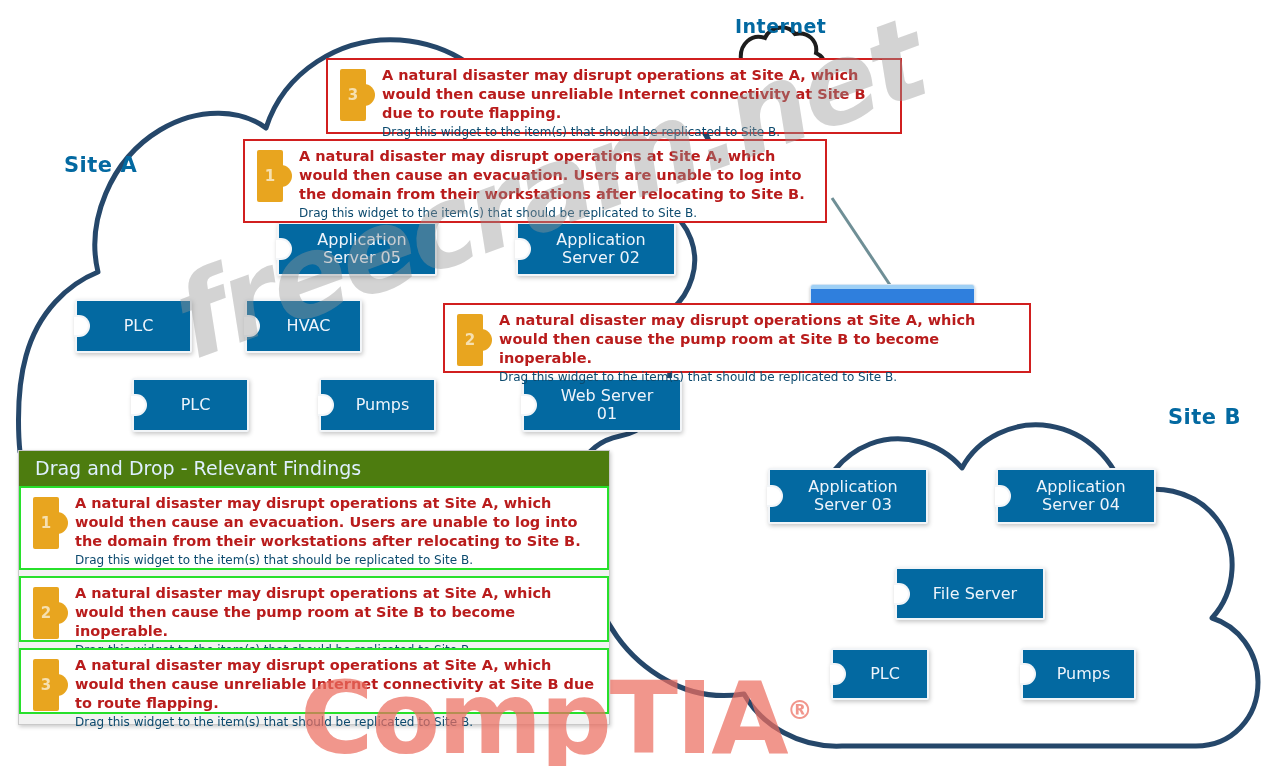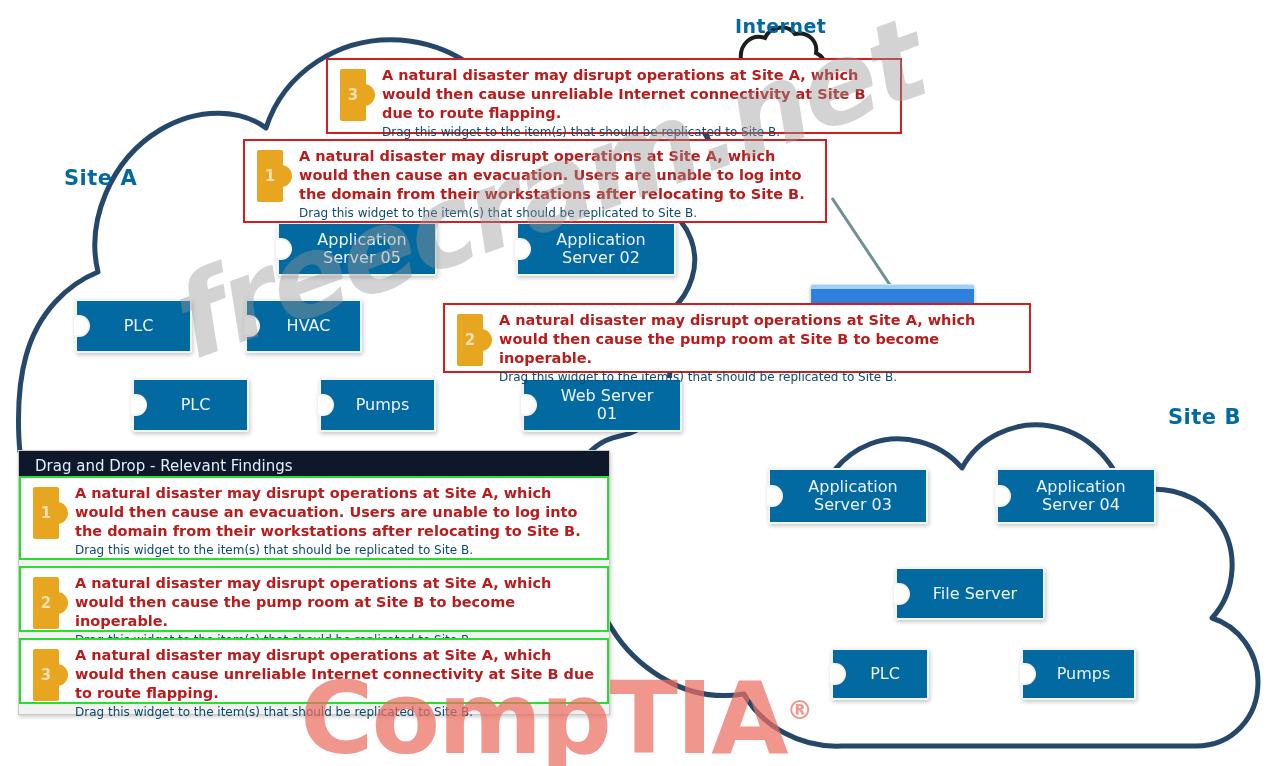--- a/index.html
+++ b/index.html
@@ -47,21 +47,21 @@
 
   .site-label{
     position:absolute;
     font-size:21px;
     font-weight:700;
     color:#0369a1;
     z-index:6;
     font-family:"DejaVu Sans", sans-serif;
     letter-spacing:0.5px;
   }
-  #site-a-label{left:64px;top:166px;text-align:center;}
+  #site-a-label{left:64px;top:153px;text-align:center;}
   #site-b-label{left:1168px;top:405px;}
   #internet-label{left:735px;top:15px;font-size:19px;}
 
   
   .node{
     position:absolute;
     z-index:8;
     filter:drop-shadow(1px 2px 2px rgba(0,0,0,0.22));
   }
   .node .body{
@@ -165,24 +165,24 @@
     position:absolute;
     left:18px;top:450px;
     width:590px;
     background:#f2f2f2;
     border:1px solid #c9c9c9;
     z-index:25;
     box-shadow:1px 2px 4px rgba(0,0,0,0.2);
     padding-bottom:4px;
   }
   #dnd-header{
-    background:#0f172a;
+    background:#4d7c0f;
     color:#dff0ff;
-    font-size:15px;
-    padding:6px 10px 1px 16px;
+    font-size:19px;
+    padding:6px 10px 7px 16px;
     font-family:"DejaVu Sans", sans-serif;
   }
   #dnd-list{padding:0;}
   #dnd-list > .widget.in-panel{
     display:flex;
     margin-bottom:6px;
     background:#ffffff;
   }
   #dnd-list > .widget.in-panel:first-child{margin-top:0;}
 </style>

